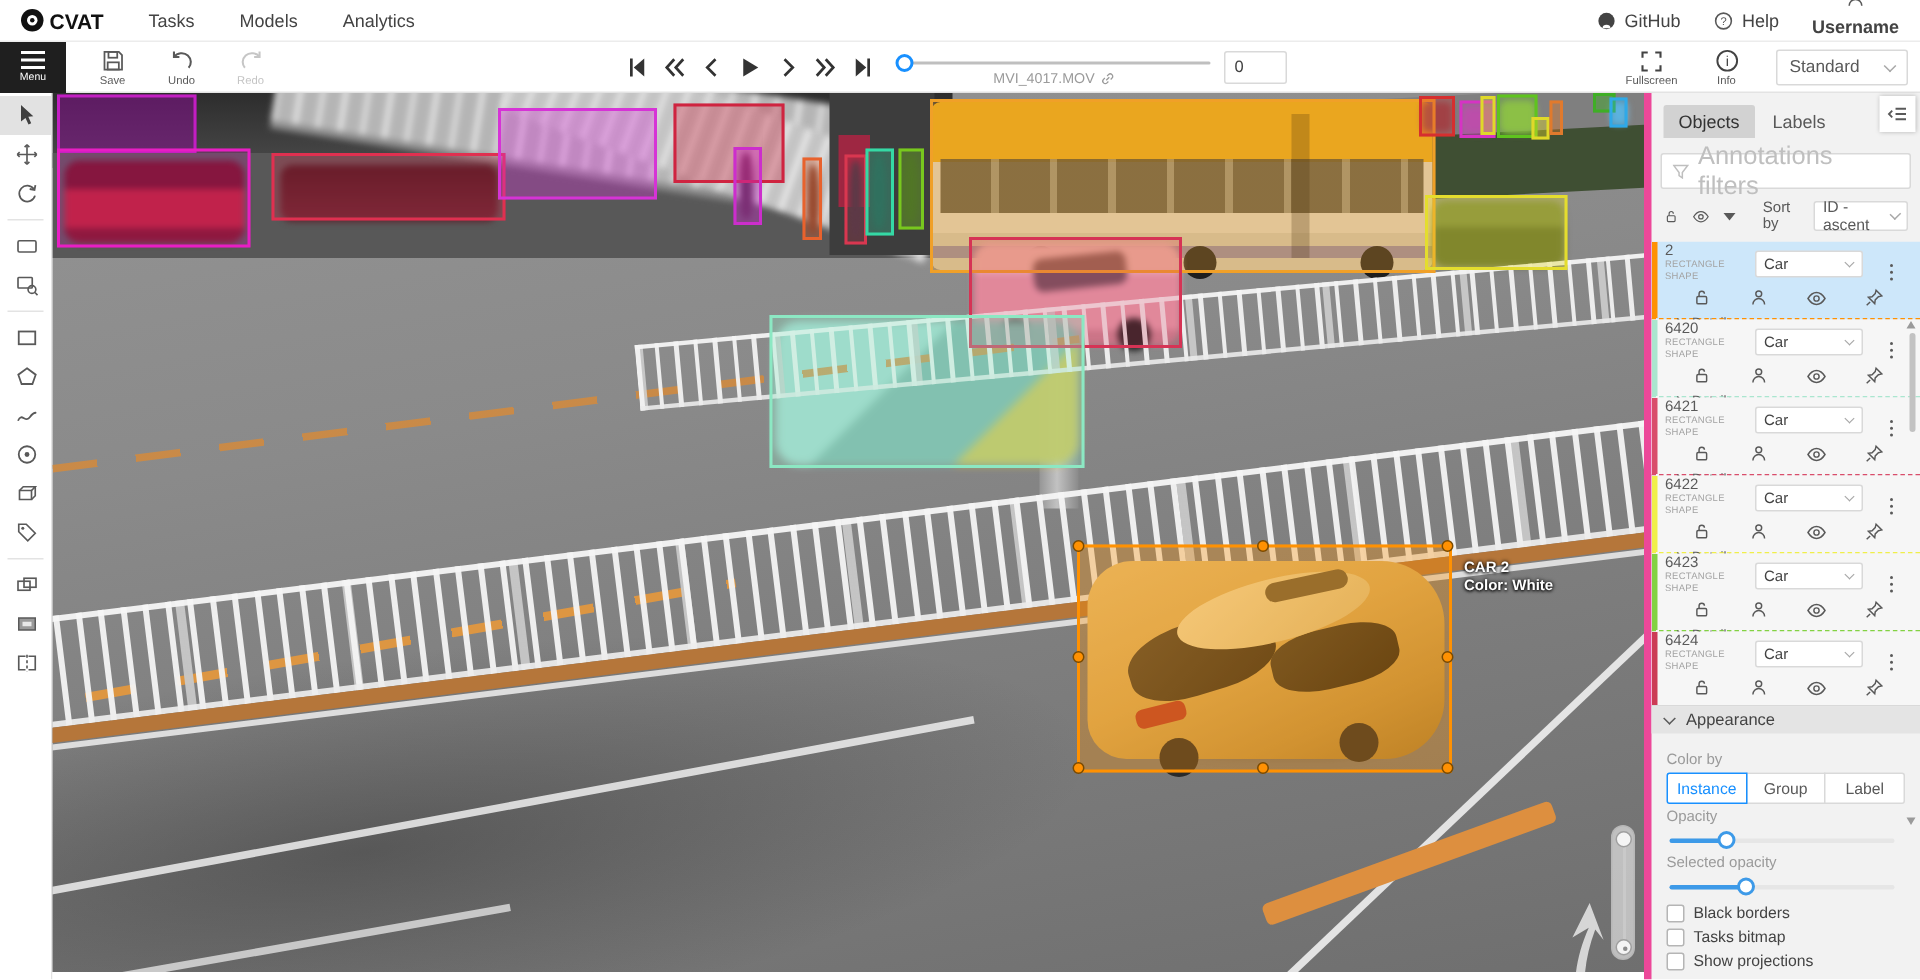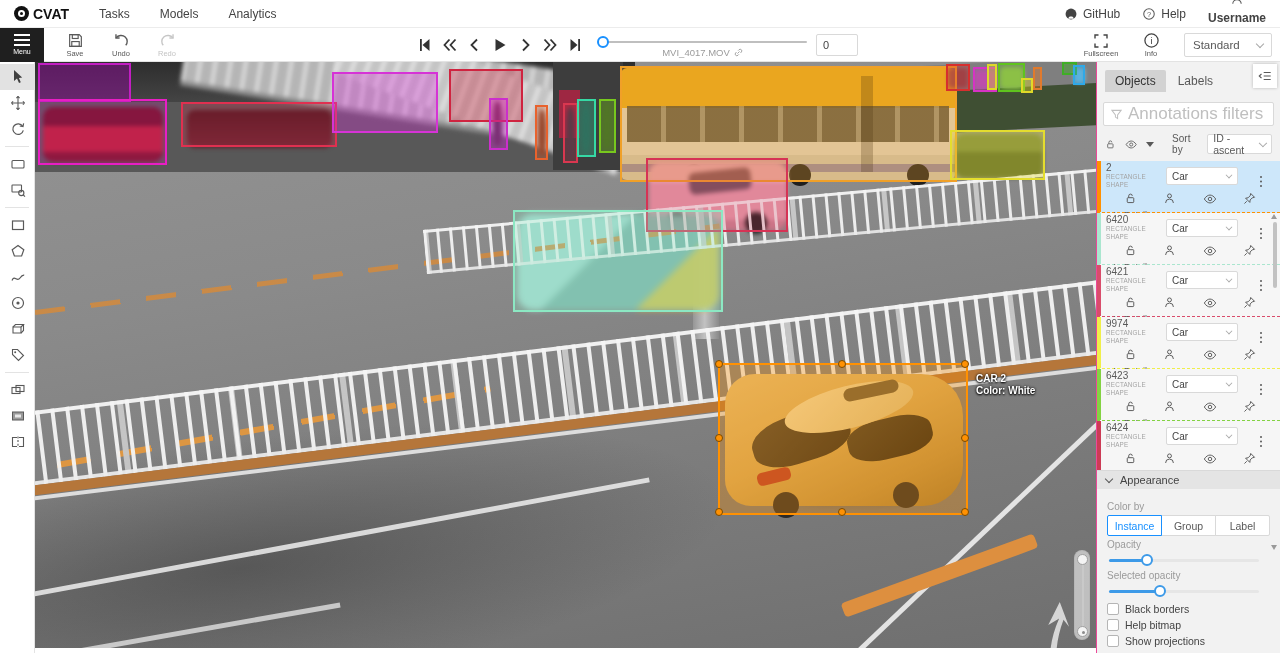--- a/index.html
+++ b/index.html
@@ -81,21 +81,21 @@
     background:rgba(255,255,255,.55); border:1px solid rgba(180,180,180,.7); }
   .czoom .track { position:absolute; left:7px; top:8px; bottom:8px; width:2px; background:#c9c9c9; }
   .czoom .zh { position:absolute; left:2px; top:3px; width:11px; height:11px; border-radius:50%;
     background:#f4f4f4; border:1px solid #9f9f9f; }
   .czoom .zb { position:absolute; left:2px; bottom:2px; width:11px; height:11px; border-radius:50%;
     background:#f4f4f4; border:1px solid #9f9f9f; }
   .czoom .zb::after { content:""; position:absolute; left:3.5px; top:3.5px; width:3px; height:3px;
     border-radius:50%; background:#8c8c8c; }
 
   
-  .sidebar { width:184px; background:#f2f2f2; border-left:1px solid #ec4899; position:relative;
+  .sidebar { width:184px; background:#f2f2f2; border-left:5px solid #ec4899; position:relative;
     display:flex; flex-direction:column; }
   .sb-top { height:36px; position:relative; padding:8px 0 0 8px; }
   .collapse-btn { position:absolute; top:2px; right:3px; width:24px; height:24px; background:#fff;
     box-shadow:0 0 3px rgba(0,0,0,.25); display:flex; align-items:center; justify-content:center; cursor:pointer; }
   .tabs { display:inline-flex; gap:2px; }
   .tab { padding:4px 10px; font-size:12px; color:#595959; cursor:pointer; border-radius:2px 2px 0 0; }
   .tab.active { background:#d2d2d2; color:#333; }
   .filterbox { margin:4px 6px 0 6px; height:24px; background:#fff; border:1px solid #d9d9d9;
     border-radius:2px; display:flex; align-items:center; gap:6px; padding:0 7px; }
   .filterbox span { font-size:17px; color:#bfbfbf; }
@@ -661,21 +661,21 @@
                 </svg></span>
             </div>
             <div class="obj-row3">
               <i class="chev-right"></i>
               <span>Details</span>
             </div>
           </div>
           <div class="obj-item" style="border-left-color: rgb(240, 239, 74); border-bottom-color: rgb(240, 239, 74);">
             <div class="obj-row1">
               <div class="obj-idwrap">
-                <div class="obj-id">9974</div>
+                <div class="obj-id">6422</div>
                 <div class="obj-type">RECTANGLE SHAPE</div>
               </div>
               <div class="obj-select">
                 <span>Car</span>
                 <i class="sel-caret"></i>
               </div>
               <div class="obj-dots">
                 <i></i>
               </div>
             </div>
@@ -807,21 +807,21 @@
               <div class="fill" id="sop-fill" style="width: 34%;"></div>
               <div class="shandle" id="sop-handle" style="left: calc(34% - 6px);"></div>
           </div>
           <div class="checks" id="checks">
               <div class="check">
                 <i class="cbox"></i>
                 <span>Black borders</span>
               </div>
               <div class="check">
                 <i class="cbox"></i>
-                <span>Help bitmap</span>
+                <span>Tasks bitmap</span>
               </div>
               <div class="check">
                 <i class="cbox"></i>
                 <span>Show projections</span>
               </div>
             </div>
         </div>
       </div>
     </div>
   </div>

